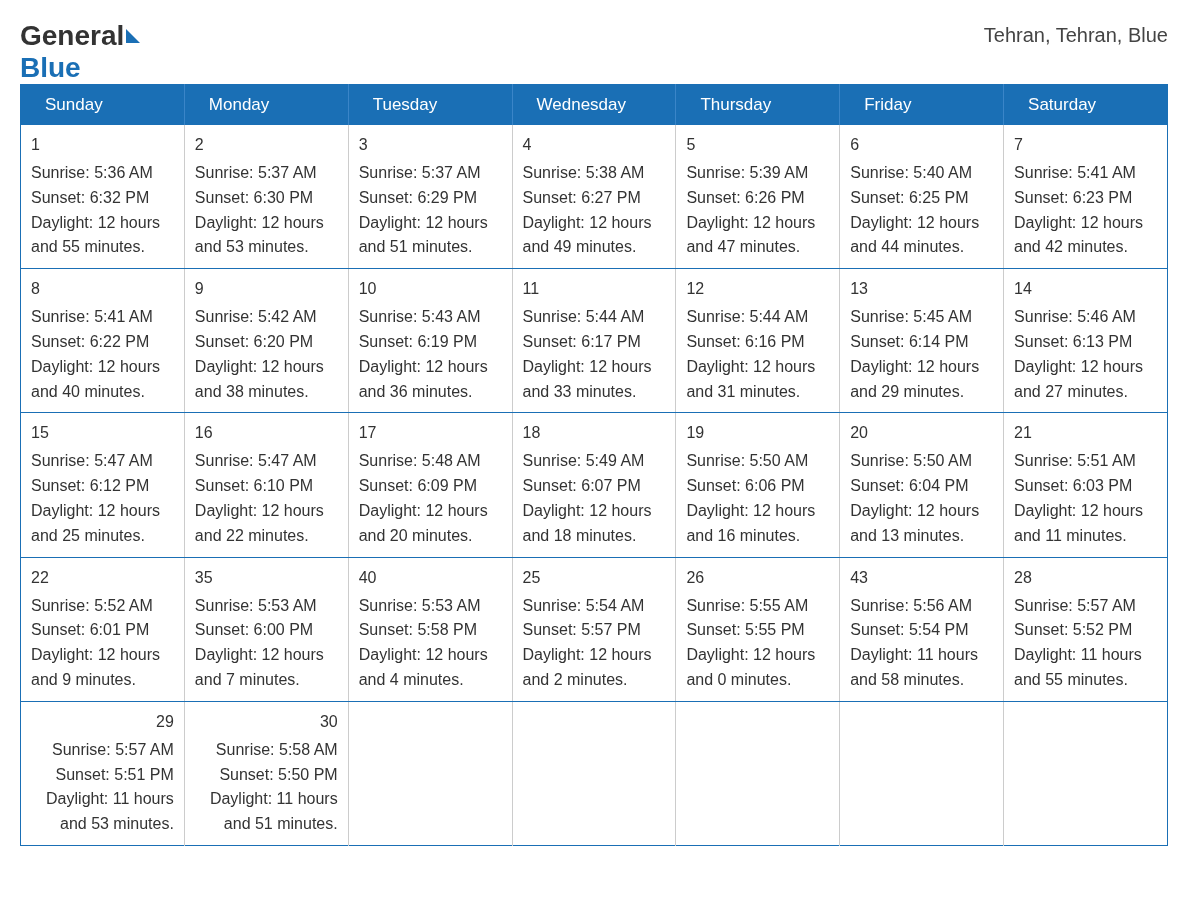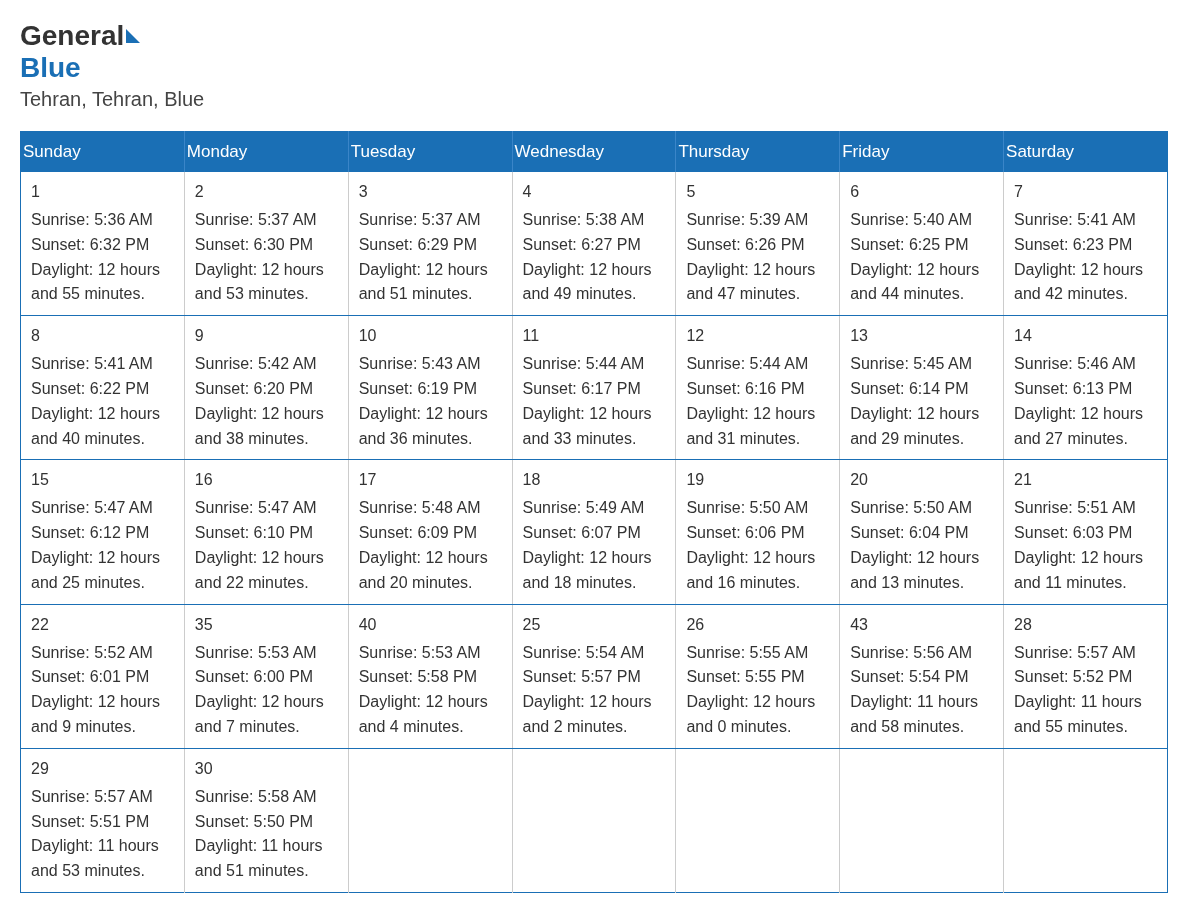--- a/index.html
+++ b/index.html
@@ -7,22 +7,20 @@
       font-family: Arial, sans-serif;
       background: #fff;
       padding: 20px;
       width: 1188px;
       min-height: 918px;
     }
     .header {
       display: flex;
       justify-content: space-between;
       align-items: flex-start;
-      margin-bottom: 20px;
-      flex-direction: column;
     }
     .logo {
       display: flex;
       flex-direction: column;
       align-items: flex-start;
     }
     .logo-text {
       display: flex;
       align-items: center;
       font-size: 28px;
@@ -61,21 +59,21 @@
     .calendar-table {
       width: 100%;
       border-collapse: collapse;
       border: 1px solid #1a6fb5;
     }
     .calendar-table th {
       background-color: #1a6fb5;
       color: #fff;
       font-size: 17px;
       font-weight: normal;
-      padding: 10px 2px;
+      padding: 10px 24px;
       text-align: left;
       border-right: 1px solid #3a85c8;
     }
     .calendar-table th:last-child {
       border-right: none;
     }
     .calendar-table td {
       vertical-align: top;
       padding: 8px 10px;
       border-right: 1px solid #ccc;
@@ -83,20 +81,21 @@
       width: 14.28%;
       font-size: 13.5px;
       color: #333;
       line-height: 1.5;
     }
     .calendar-table td:last-child {
       border-right: none;
     }
     .calendar-table tr:last-child td {
       border-bottom: none;
+      text-align: right;
     }
     .day-number {
       font-size: 16px;
       font-weight: normal;
       margin-bottom: 4px;
       display: block;
     }
     .day-info {
       font-size: 16px;
       line-height: 1.55;

